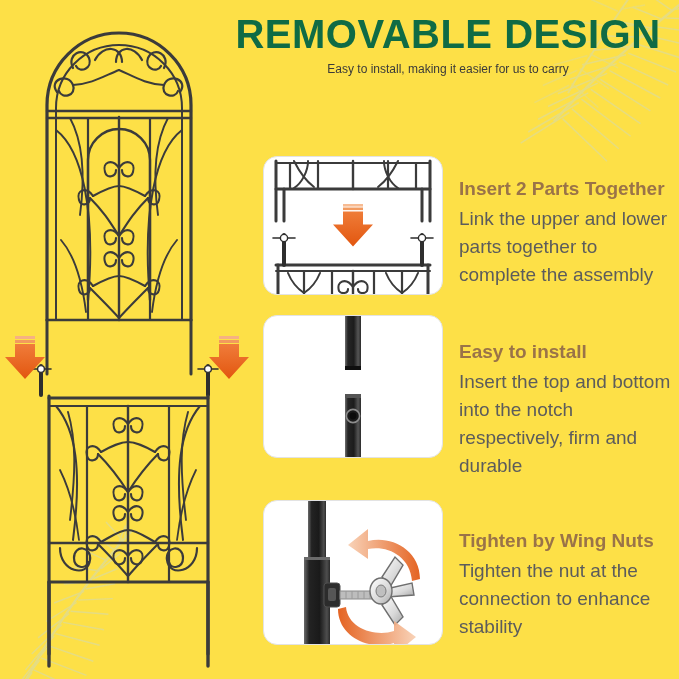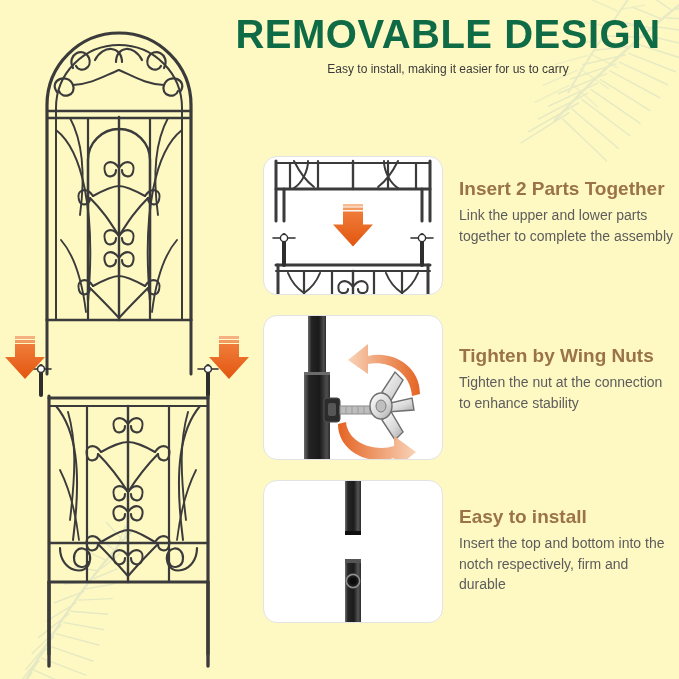--- a/index.html
+++ b/index.html
@@ -3,21 +3,21 @@
 <meta charset="utf-8">
 <style>
   html,body{margin:0;padding:0;}
   body{
     width:679px;height:679px;
     background:#f7f7f7;
     font-family:"Liberation Sans", sans-serif;
     overflow:hidden;
     position:relative;
   }
-  .page{position:relative;width:679px;height:679px;background:#fef9c3;overflow:hidden;}
+  .page{position:relative;width:679px;height:679px;background:#fde047;overflow:hidden;}
 
   
   .palm{position:absolute;pointer-events:none;opacity:.55;}
   .palm-tr{right:-26px;top:-34px;width:230px;height:215px;transform:rotate(8deg);}
   .palm-bl{left:-44px;bottom:-30px;width:200px;height:180px;transform:rotate(-14deg);}
 
   
   .header{position:absolute;left:222px;top:14px;width:452px;text-align:center;}
   .title{
     font-size:40px;font-weight:bold;letter-spacing:.5px;
@@ -41,21 +41,21 @@
   .feature.f2 .fig{height:141px;}
   .feature.f3 .fig{height:143px;}
   .ftext{padding-left:16px;padding-top:22px;flex:1 1 auto;}
   .feature.f2 .ftext{padding-top:26px;}
   .feature.f3 .ftext{padding-top:30px;}
   .fhead{
     font-size:19px;font-weight:bold;color:#9a7348;margin:0 0 5px 0;
     line-height:1.15;white-space:nowrap;
   }
   .fbody{
-    font-size:14px;color:#5c5c5c;line-height:1.48;margin:0;font-weight:normal;
+    font-size:19px;color:#5c5c5c;line-height:1.48;margin:0;font-weight:normal;
   }
 </style>
 </head>
 <body>
 
 <div class="page">
 
   <svg class="palm palm-tr" viewBox="0 0 230 215">
     <g stroke="#cdd9c2" stroke-width="1.5" fill="none" opacity="0.85">
       <path d="M226 -6 C180 40 130 95 86 160" stroke-width="2.6"></path>
@@ -381,20 +381,48 @@
             <path d="M79 54.5 h20 v13 h10 l-20 22 l-20 -22 h10 z" fill="url(#ag1)"></path>
           </g>
         </svg>
       </div>
       <div class="ftext">
         <p class="fhead">Insert 2 Parts Together</p>
         <p class="fbody">Link the upper and lower parts together to complete the assembly</p>
       </div>
     </div>
 
+    <div class="feature f2">
+      <div class="fig">
+        <svg viewBox="0 0 178 141" width="178" height="141">
+          <defs>
+            <linearGradient id="poleG2" x1="0" y1="0" x2="1" y2="0">
+              <stop offset="0%" stop-color="#6f6f6f"></stop>
+              <stop offset="18%" stop-color="#262626"></stop>
+              <stop offset="55%" stop-color="#1c1c1c"></stop>
+              <stop offset="82%" stop-color="#555555"></stop>
+              <stop offset="100%" stop-color="#2b2b2b"></stop>
+            </linearGradient>
+          </defs>
+
+          <rect x="81" y="-2" width="16" height="56" fill="url(#poleG2)"></rect>
+          <rect x="81" y="50" width="16" height="4" fill="#0f0f0f"></rect>
+
+          <rect x="81" y="78" width="16" height="64" fill="url(#poleG2)"></rect>
+          <rect x="81" y="78" width="16" height="4" fill="#555"></rect>
+          <circle cx="89" cy="100" r="6.6" fill="#1a1a1a" stroke="#8d8d8d" stroke-width="1.6"></circle>
+          <circle cx="89" cy="100" r="3.4" fill="#0b0b0b"></circle>
+        </svg>
+      </div>
+      <div class="ftext">
+        <p class="fhead">Easy to install</p>
+        <p class="fbody">Insert the top and bottom into the notch respectively, firm and durable</p>
+      </div>
+    </div>
+
     <div class="feature f3">
       <div class="fig">
         <svg viewBox="0 0 178 143" width="178" height="143">
           <defs>
             <linearGradient id="poleG3" x1="0" y1="0" x2="1" y2="0">
               <stop offset="0%" stop-color="#6a6a6a"></stop>
               <stop offset="20%" stop-color="#232323"></stop>
               <stop offset="60%" stop-color="#1a1a1a"></stop>
               <stop offset="88%" stop-color="#4e4e4e"></stop>
               <stop offset="100%" stop-color="#2a2a2a"></stop>
@@ -445,42 +473,14 @@
             <path d="M74 108 C74 136 106 150 130 142 L130 154 L152 136 L130 120 L130 130 C112 136 84 128 82 106 Z" fill="url(#arcA)" opacity="0.92"></path>
           </g>
         </svg>
       </div>
       <div class="ftext">
         <p class="fhead">Tighten by Wing Nuts</p>
         <p class="fbody">Tighten the nut at the connection to enhance stability</p>
       </div>
     </div>
 
-    <div class="feature f2">
-      <div class="fig">
-        <svg viewBox="0 0 178 141" width="178" height="141">
-          <defs>
-            <linearGradient id="poleG2" x1="0" y1="0" x2="1" y2="0">
-              <stop offset="0%" stop-color="#6f6f6f"></stop>
-              <stop offset="18%" stop-color="#262626"></stop>
-              <stop offset="55%" stop-color="#1c1c1c"></stop>
-              <stop offset="82%" stop-color="#555555"></stop>
-              <stop offset="100%" stop-color="#2b2b2b"></stop>
-            </linearGradient>
-          </defs>
-
-          <rect x="81" y="-2" width="16" height="56" fill="url(#poleG2)"></rect>
-          <rect x="81" y="50" width="16" height="4" fill="#0f0f0f"></rect>
-
-          <rect x="81" y="78" width="16" height="64" fill="url(#poleG2)"></rect>
-          <rect x="81" y="78" width="16" height="4" fill="#555"></rect>
-          <circle cx="89" cy="100" r="6.6" fill="#1a1a1a" stroke="#8d8d8d" stroke-width="1.6"></circle>
-          <circle cx="89" cy="100" r="3.4" fill="#0b0b0b"></circle>
-        </svg>
-      </div>
-      <div class="ftext">
-        <p class="fhead">Easy to install</p>
-        <p class="fbody">Insert the top and bottom into the notch respectively, firm and durable</p>
-      </div>
-    </div>
-
   </div>
 </div>
 
 </body></html>

